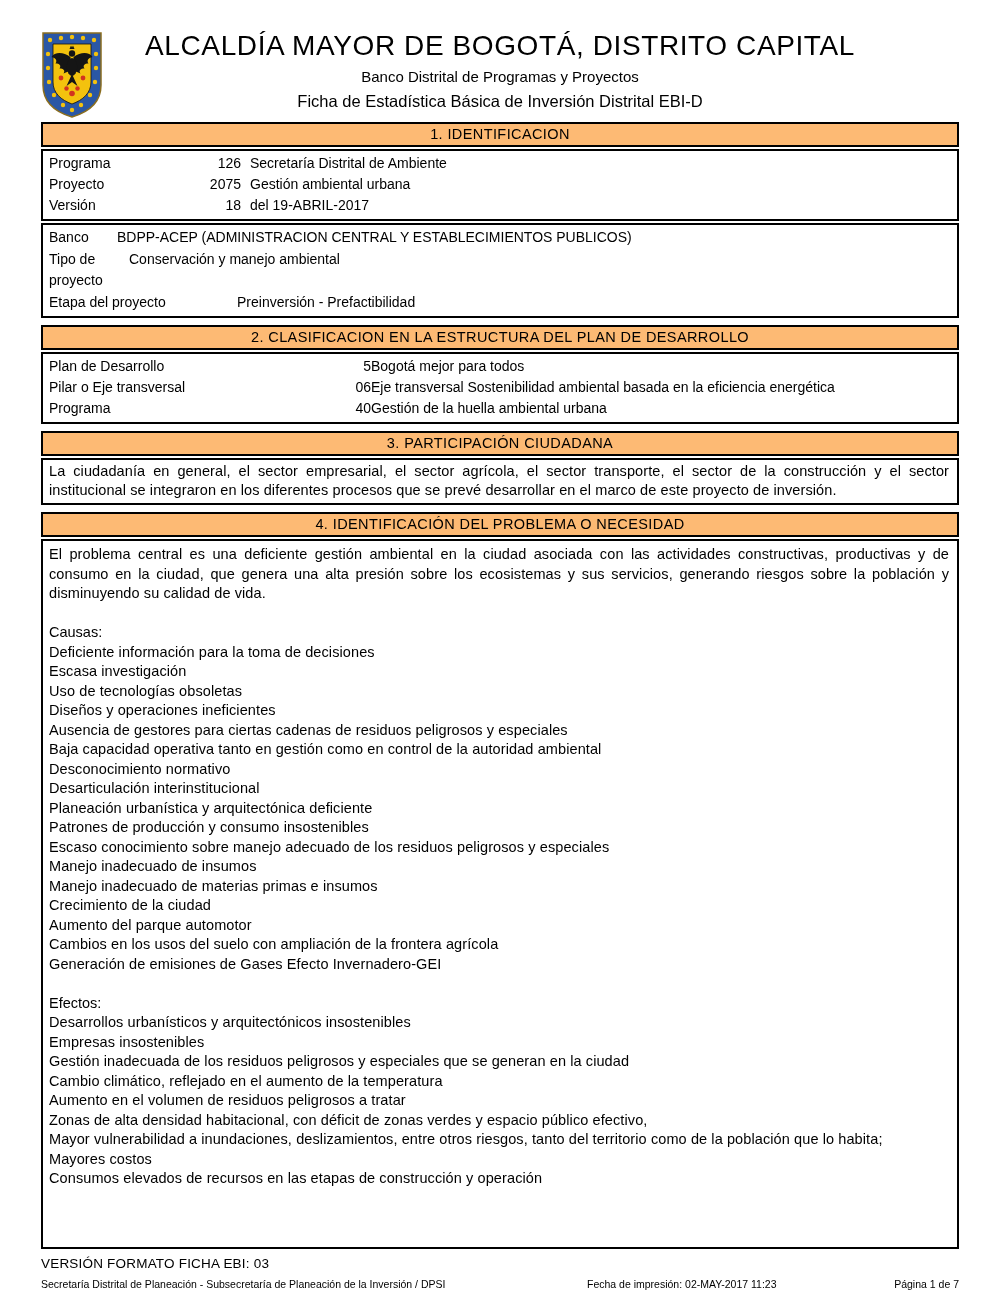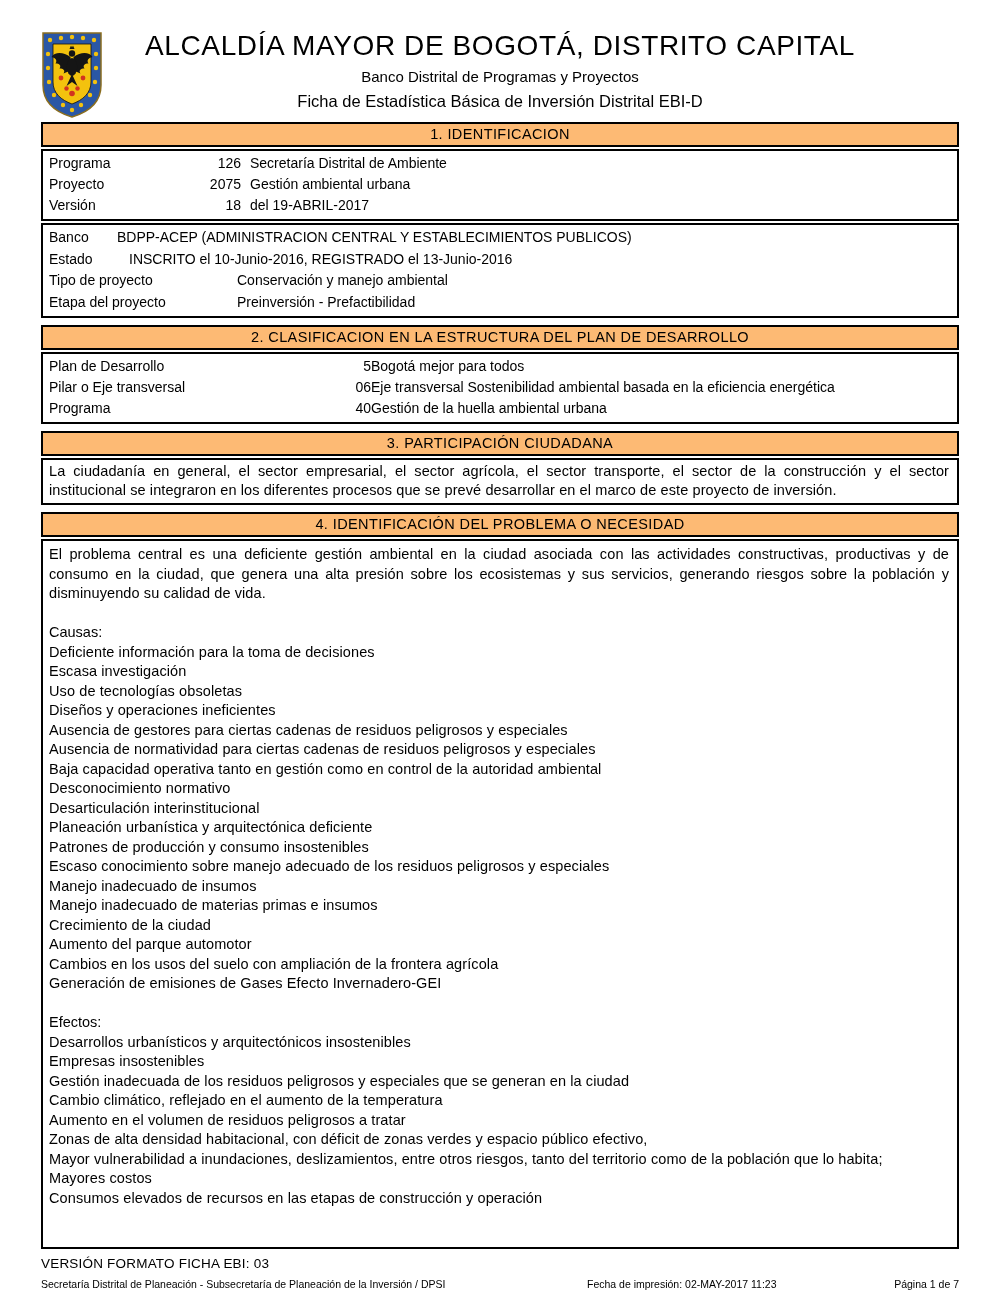--- a/index.html
+++ b/index.html
@@ -141,24 +141,20 @@
       </div>
   </div>
 
   <div class="secbox">
     <div class="detail-rows">
         <div class="drow">
         <span class="dlabel">Banco</span>
         <span class="dvalue">BDPP-ACEP (ADMINISTRACION CENTRAL Y ESTABLECIMIENTOS PUBLICOS)</span>
       </div>
         <div class="drow">
-        <span class="dlabel">Estado</span>
-        <span class="dvalue">INSCRITO el 10-Junio-2016, REGISTRADO el 13-Junio-2016</span>
-      </div>
-        <div class="drow">
         <span class="dlabel">Tipo de proyecto</span>
         <span class="dvalue">Conservación y manejo ambiental</span>
       </div>
         <div class="drow">
         <span class="dlabel">Etapa del proyecto</span>
         <span class="dvalue">Preinversión - Prefactibilidad</span>
       </div>
       </div>
   </div>
 
@@ -195,21 +191,20 @@
   <div class="secbox sec4-box">
     <div class="bodytext">El problema central es una deficiente gestión ambiental en la ciudad asociada con las actividades constructivas, productivas y de consumo en la ciudad, que genera una alta presión sobre los ecosistemas y sus servicios,  generando riesgos sobre la población y disminuyendo su calidad de vida.</div>
 
     <div class="list-label">Causas:</div>
     <div>
         <div class="tline">Deficiente información para la toma de decisiones</div>
         <div class="tline">Escasa investigación</div>
         <div class="tline">Uso de tecnologías obsoletas</div>
         <div class="tline">Diseños y operaciones ineficientes</div>
         <div class="tline">Ausencia de gestores para ciertas cadenas de residuos peligrosos y especiales</div>
-        <div class="tline">Ausencia de normatividad para ciertas cadenas de residuos peligrosos y especiales</div>
         <div class="tline">Baja capacidad operativa tanto en gestión como en control de la autoridad ambiental</div>
         <div class="tline">Desconocimiento normativo</div>
         <div class="tline">Desarticulación interinstitucional</div>
         <div class="tline">Planeación urbanística y arquitectónica deficiente</div>
         <div class="tline">Patrones de producción y consumo insostenibles</div>
         <div class="tline">Escaso conocimiento sobre manejo adecuado de los residuos peligrosos y especiales</div>
         <div class="tline">Manejo inadecuado de insumos</div>
         <div class="tline">Manejo inadecuado de materias primas e insumos</div>
         <div class="tline">Crecimiento de la ciudad</div>
         <div class="tline">Aumento del parque automotor</div>

